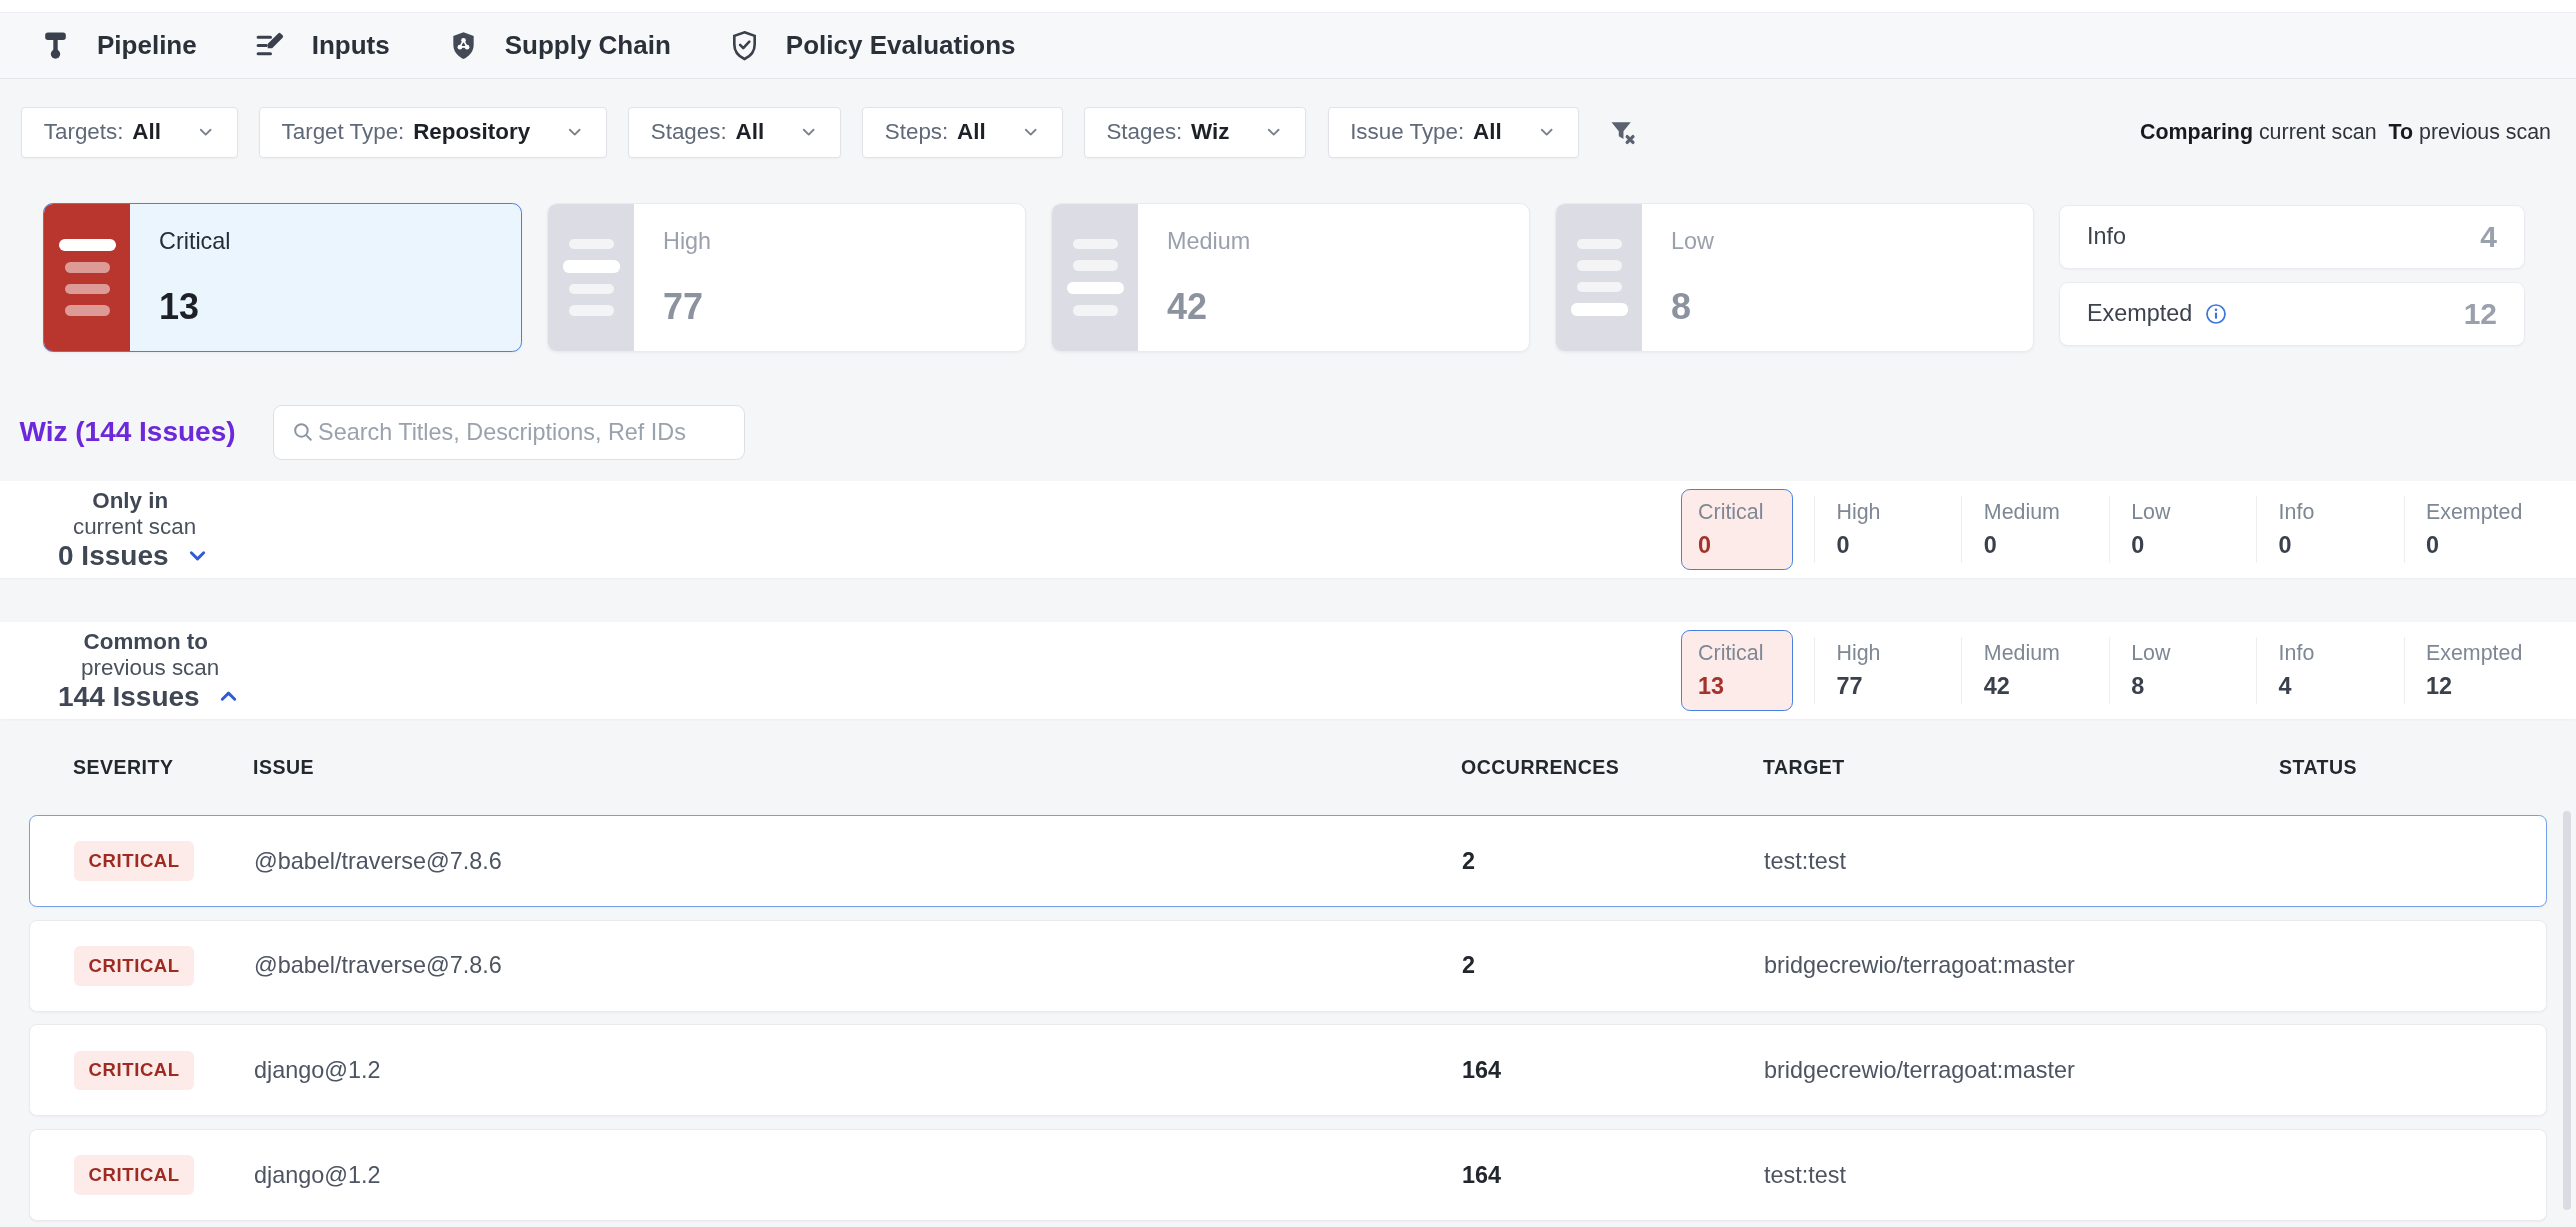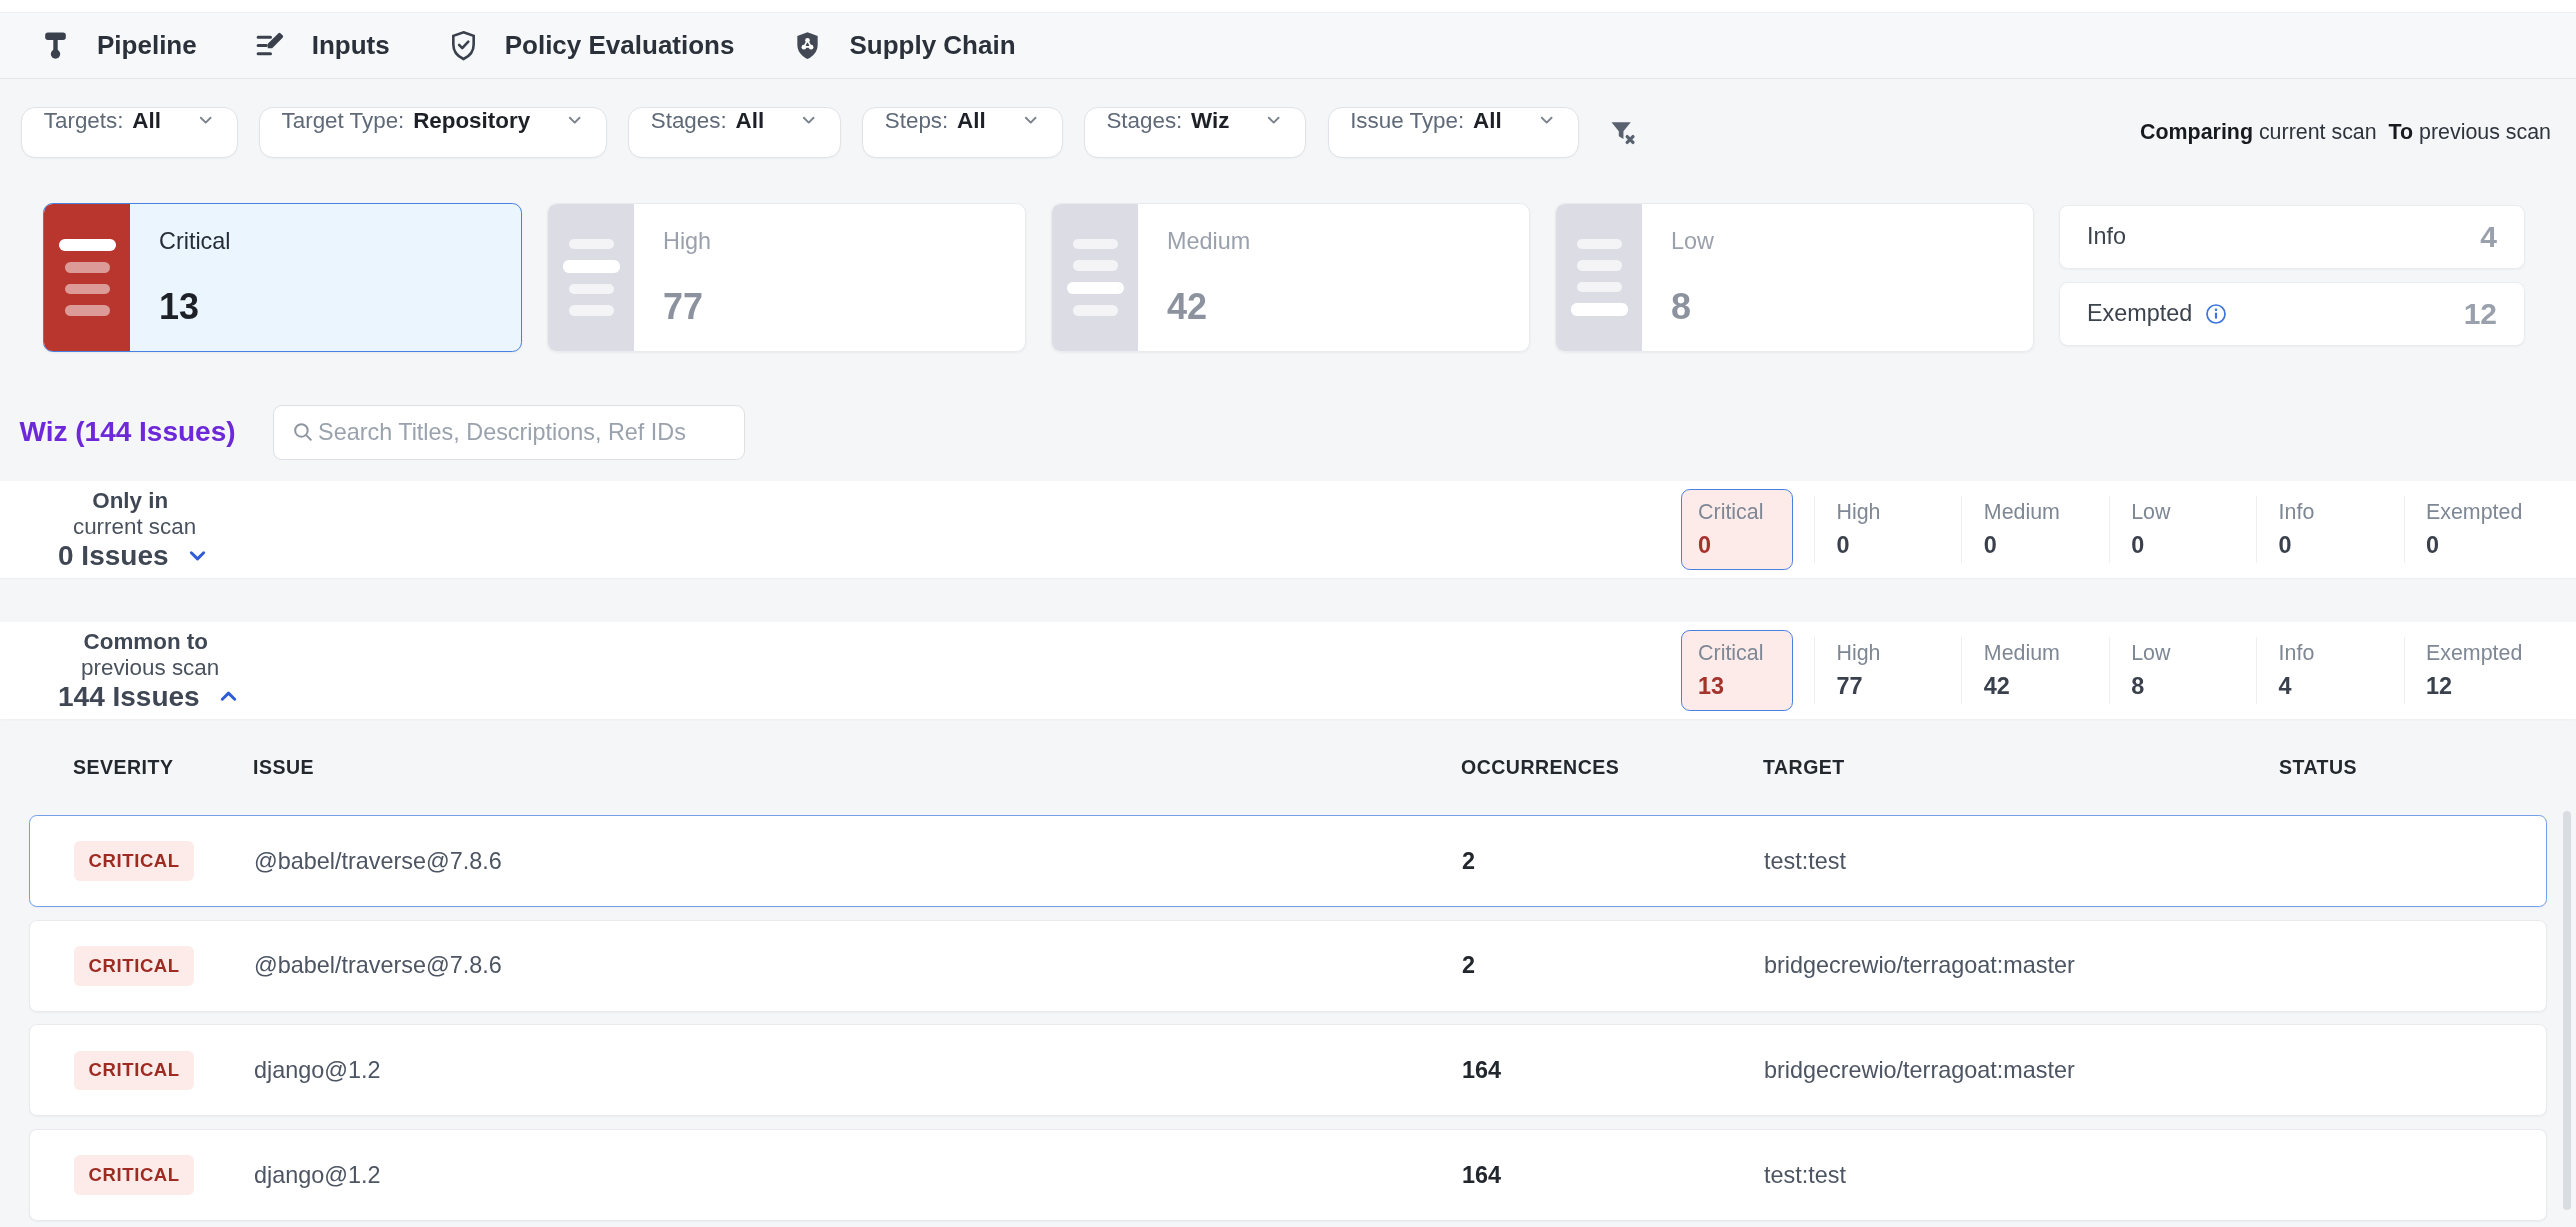--- a/index.html
+++ b/index.html
@@ -9,21 +9,21 @@
   
   .topstrip{height:11.7px;background:#fff;border-bottom:1px solid #eceef1;}
   .tabbar{height:65px;background:#f7f8fa;border-bottom:1.9px solid #e2e5ea;display:flex;align-items:center;padding-left:39px;gap:57px;}
   .tab{display:flex;align-items:center;gap:25px;height:100%;position:relative;font-size:26px;font-weight:600;color:#2b313a;cursor:pointer;}
   .tab svg{width:33px;height:33px;flex:none;}
   .tab.active{color:#3c5fd6;}
   .tab.active::after{content:"";position:absolute;left:-7.8px;right:-7.8px;bottom:-1.9px;height:5.8px;border-radius:3.9px 3.9px 0 0;background:#3c5fd6;}
 
   
   .filterbar{display:flex;align-items:center;gap:21.4px;margin-top:29px;padding:0 25px 0 21.4px;height:49px;}
-  .filter-btn{display:flex;align-items:flex-start;background:#fff;border:1px solid #e0e3e8;border-radius:14px;height:49px;padding:0 19.5px 0 21.4px;font-size:22.4px;cursor:pointer;box-shadow:0 1px 1.9px rgba(16,24,40,.03);}
+  .filter-btn{display:flex;align-items:center;background:#fff;border:1px solid #e0e3e8;border-radius:4px;height:49px;padding:0 19.5px 0 21.4px;font-size:22.4px;cursor:pointer;box-shadow:0 1px 1.9px rgba(16,24,40,.03);}
   .filter-btn .lab{color:#5f6978;}
   .filter-btn .val{color:#1d2127;font-weight:700;margin-left:8.8px;}
   .filter-btn .chev{margin-left:33px;display:flex;}
   .filter-clear{display:flex;align-items:center;justify-content:center;width:45px;height:45px;cursor:pointer;}
   .comparing{margin-left:auto;font-size:21.4px;color:#2e343c;white-space:nowrap;}
   .comparing b{color:#171b20;}
 
   
   .cards-row{display:flex;gap:25px;margin:46px 51px 0 43px;height:149px;}
   .sev-card{flex:1;display:flex;background:#fff;border:1px solid #e9ebee;border-radius:9.7px;box-shadow:0 1px 2.9px rgba(16,24,40,.05);overflow:hidden;cursor:pointer;}
@@ -99,34 +99,34 @@
     </div>
     <div class="tab">
       <svg viewBox="0 0 24 24">
           <path d="M3 6h9M3 12h6M3 18h9" stroke="#3a414c" stroke-width="2.2" stroke-linecap="round" fill="none"></path>
           <path d="M20.8 4.6l-1.4-1.4a1.3 1.3 0 0 0-1.8 0L10 10.8V14h3.2l7.6-7.6a1.3 1.3 0 0 0 0-1.8z" fill="#3a414c"></path>
         </svg>
       <span>Inputs</span>
     </div>
     <div class="tab">
       <svg viewBox="0 0 24 24">
-          <path d="M12 2.4 19.4 5v6.2c0 5-3.1 8.6-7.4 10.6C7.7 19.8 4.6 16.2 4.6 11.2V5z" fill="none" stroke="#3a414c" stroke-width="1.9"></path>
-          <path d="M8.8 11.6l2.3 2.3 4.4-4.7" fill="none" stroke="#3a414c" stroke-width="1.9" stroke-linecap="round" stroke-linejoin="round"></path>
-        </svg>
-      <span>Policy Evaluations</span>
-    </div>
-    <div class="tab">
-      <svg viewBox="0 0 24 24">
           <path d="M12 2.4 19.4 5v6.2c0 5-3.1 8.6-7.4 10.6C7.7 19.8 4.6 16.2 4.6 11.2V5z" fill="#434a55"></path>
           <path d="M12 8.2 9.4 13m2.6-4.8 2.6 4.8M9.4 13h5.2" stroke="#fff" stroke-width="1.2" fill="none"></path>
           <circle cx="12" cy="8.2" r="1.7" fill="#fff"></circle>
           <circle cx="9.4" cy="13.2" r="1.7" fill="#fff"></circle>
           <circle cx="14.6" cy="13.2" r="1.7" fill="#fff"></circle>
         </svg>
       <span>Supply Chain</span>
+    </div>
+    <div class="tab">
+      <svg viewBox="0 0 24 24">
+          <path d="M12 2.4 19.4 5v6.2c0 5-3.1 8.6-7.4 10.6C7.7 19.8 4.6 16.2 4.6 11.2V5z" fill="none" stroke="#3a414c" stroke-width="1.9"></path>
+          <path d="M8.8 11.6l2.3 2.3 4.4-4.7" fill="none" stroke="#3a414c" stroke-width="1.9" stroke-linecap="round" stroke-linejoin="round"></path>
+        </svg>
+      <span>Policy Evaluations</span>
     </div>
   </div>
 
   <div class="filterbar">
     <div id="filters" style="display:flex;gap:21.4px;">
         <div class="filter-btn">
     <span class="lab">Targets:</span>
           <span class="val">All</span>
     <span class="chev">
             <svg width="23.4" height="23.4" viewBox="0 0 24 24">

